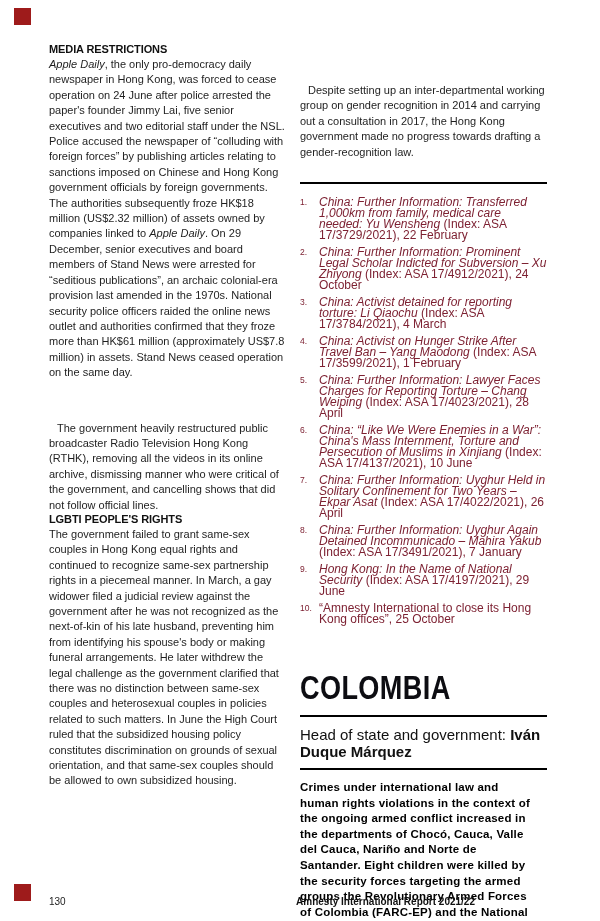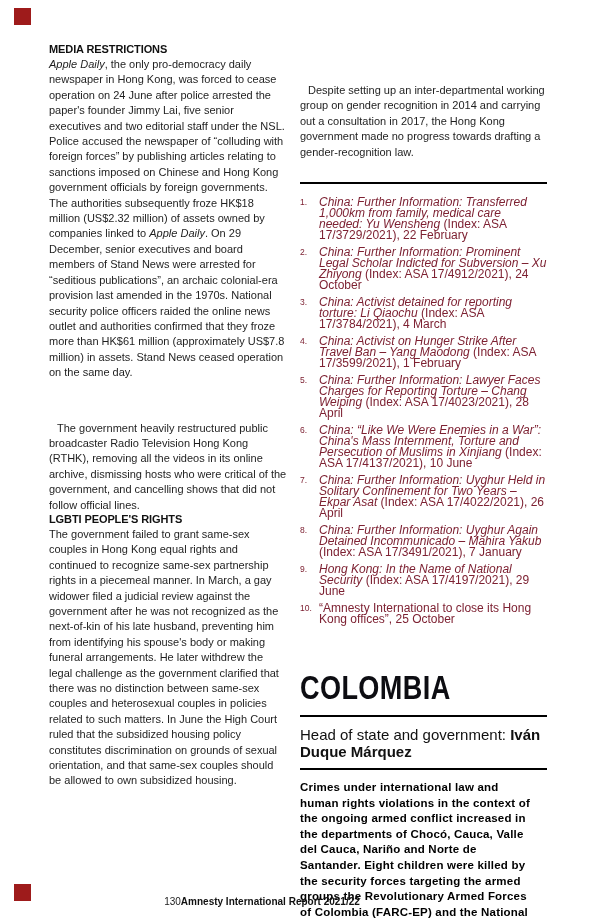--- a/index.html
+++ b/index.html
@@ -38,38 +38,38 @@
   }
   .country-name{font-size:11px;font-weight:700;color:#111;}
   .head-line{font-size:15px;margin-top:3px;color:#111;}
   .head-line b{font-weight:700;}
   p.intro{
     margin:10px 16px 0 0;font-size:11.5px;font-weight:700;line-height:15.6px;
     letter-spacing:0.2px;color:#000;
   }
   .footer{
     position:absolute;left:49px;right:53px;top:896px;
-    display:flex;justify-content:center;align-items:baseline;
+    display:flex;justify-content:space-between;align-items:baseline;
   }
   .pagenum{font-size:10px;color:#222;}
   .footer-right{font-size:10px;font-weight:700;color:#111;}
 </style>
 </head>
 <body>
 
 <div class="page">
   <div class="marker top"></div>
   <div class="marker bottom"></div>
 
   <div class="columns">
 
     <div class="col-left">
       <h3 class="sect">MEDIA RESTRICTIONS</h3>
       <p class="body"><span style="font-style: italic;">Apple Daily</span><span>, the only pro-democracy daily newspaper in Hong Kong, was forced to cease operation on 24 June after police arrested the paper's founder Jimmy Lai, five senior executives and two editorial staff under the NSL. Police accused the newspaper of “colluding with foreign forces” by publishing articles relating to sanctions imposed on Chinese and Hong Kong government officials by foreign governments. The authorities subsequently froze HK$18 million (US$2.32 million) of assets owned by companies linked to </span><span style="font-style: italic;">Apple Daily</span><span>. On 29 December, senior executives and board members of Stand News were arrested for “seditious publications”, an archaic colonial-era provision last amended in the 1970s. National security police officers raided the online news outlet and authorities confirmed that they froze more than HK$61 million (approximately US$7.8 million) in assets. Stand News ceased operation on the same day.</span></p>
-      <p class="body indent">The government heavily restructured public broadcaster Radio Television Hong Kong (RTHK), removing all the videos in its online archive, dismissing hosts who were critical of the government, and cancelling shows that did not follow official lines.</p>
+      <p class="body indent">The government heavily restructured public broadcaster Radio Television Hong Kong (RTHK), removing all the videos in its online archive, dismissing manner who were critical of the government, and cancelling shows that did not follow official lines.</p>
       <h3 class="sect" style="margin-top:0;">LGBTI PEOPLE'S RIGHTS</h3>
       <p class="body">The government failed to grant same-sex couples in Hong Kong equal rights and continued to recognize same-sex partnership rights in a piecemeal manner. In March, a gay widower filed a judicial review against the government after he was not recognized as the next-of-kin of his late husband, preventing him from identifying his spouse's body or making funeral arrangements. He later withdrew the legal challenge as the government clarified that there was no distinction between same-sex couples and heterosexual couples in policies related to such matters. In June the High Court ruled that the subsidized housing policy constitutes discrimination on grounds of sexual orientation, and that same-sex couples should be allowed to own subsidized housing.</p>
     </div>
 
     <div class="col-right">
       <p class="body indent">Despite setting up an inter-departmental working group on gender recognition in 2014 and carrying out a consultation in 2017, the Hong Kong government made no progress towards drafting a gender-recognition law.</p>
 
       <div class="fn-rule"></div>
       <div class="footnotes">
           <div class="fn-row">

